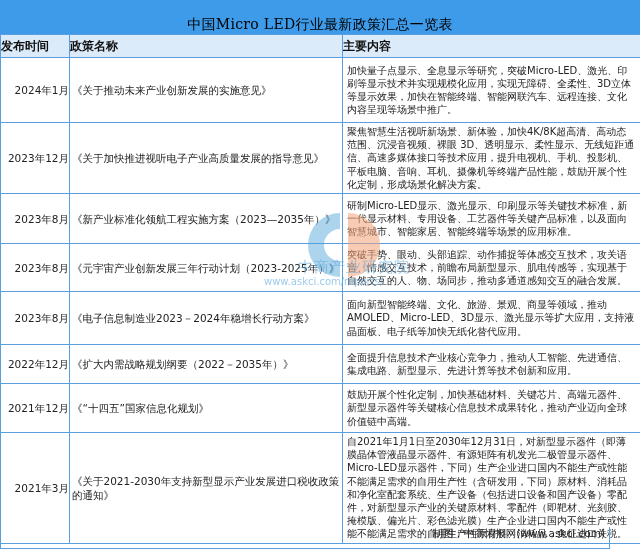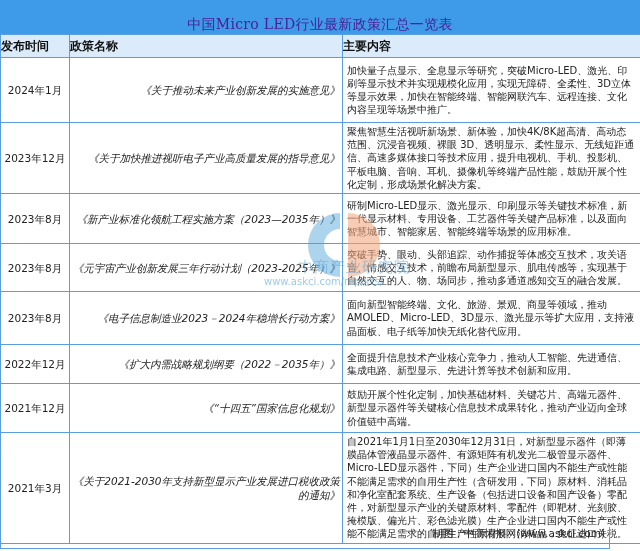--- a/index.html
+++ b/index.html
@@ -1,22 +1,22 @@
 <!DOCTYPE html>
 <html><head>
 <meta charset="utf-8">
 <style>
   html, body { margin:0; padding:0; background:#ffffff; }
   body { width:640px; height:551px; overflow:hidden; font-family:"DejaVu Sans", sans-serif; position:relative; }
-  .title-bar { position:absolute; left:0; top:0; width:640px; height:50px; background:#3d9be9; color:#4c1d95; font-family:"DejaVu Serif", serif; font-size:14px; display:flex; align-items:center; justify-content:center; letter-spacing:0.3px; }
+  .title-bar { position:absolute; left:0; top:0; width:640px; height:50px; background:#3d9be9; color:#000000; font-family:"DejaVu Serif", serif; font-size:14px; display:flex; align-items:center; justify-content:center; letter-spacing:0.3px; }
   table { position:absolute; left:0; top:34px; width:640px; border-collapse:collapse; table-layout:fixed; }
   td, th { border:1px solid #5b9ee0; font-size:10.5px; line-height:14px; color:#222; padding:0; overflow:hidden; }
   th { background:#dcebfa; height:22px; font-weight:bold; font-size:12px; color:#111; text-align:left; }
-  td.c-date { text-align:center; height:auto; }
-  td.c-name { text-align:right; padding:0 2px;font-style:italic; }
+  td.c-date { text-align:right; height:auto; }
+  td.c-name { text-align:left; padding:0 2px; }
   td.c-content { text-align:left; padding:2px 4px 2px 4px; font-size:10px; line-height:13.2px; }
   tr.r0 td { height:60px; }
   tr.r1 td { height:66px; }
   tr.r2 td { height:45px; }
   tr.r3 td { height:43px; }
   tr.r4 td { height:48px; }
   tr.r5 td { height:34px; }
   tr.r6 td { height:44px; }
   tr.r7 td { height:98px; }
   .footer { position:absolute; left:0; top:527px; width:610px; height:22px; border:1px solid #5b9ee0; border-top:none; font-size:10.5px; color:#222; display:flex; align-items:flex-start; justify-content:flex-end; padding-right:0; box-sizing:border-box; }

